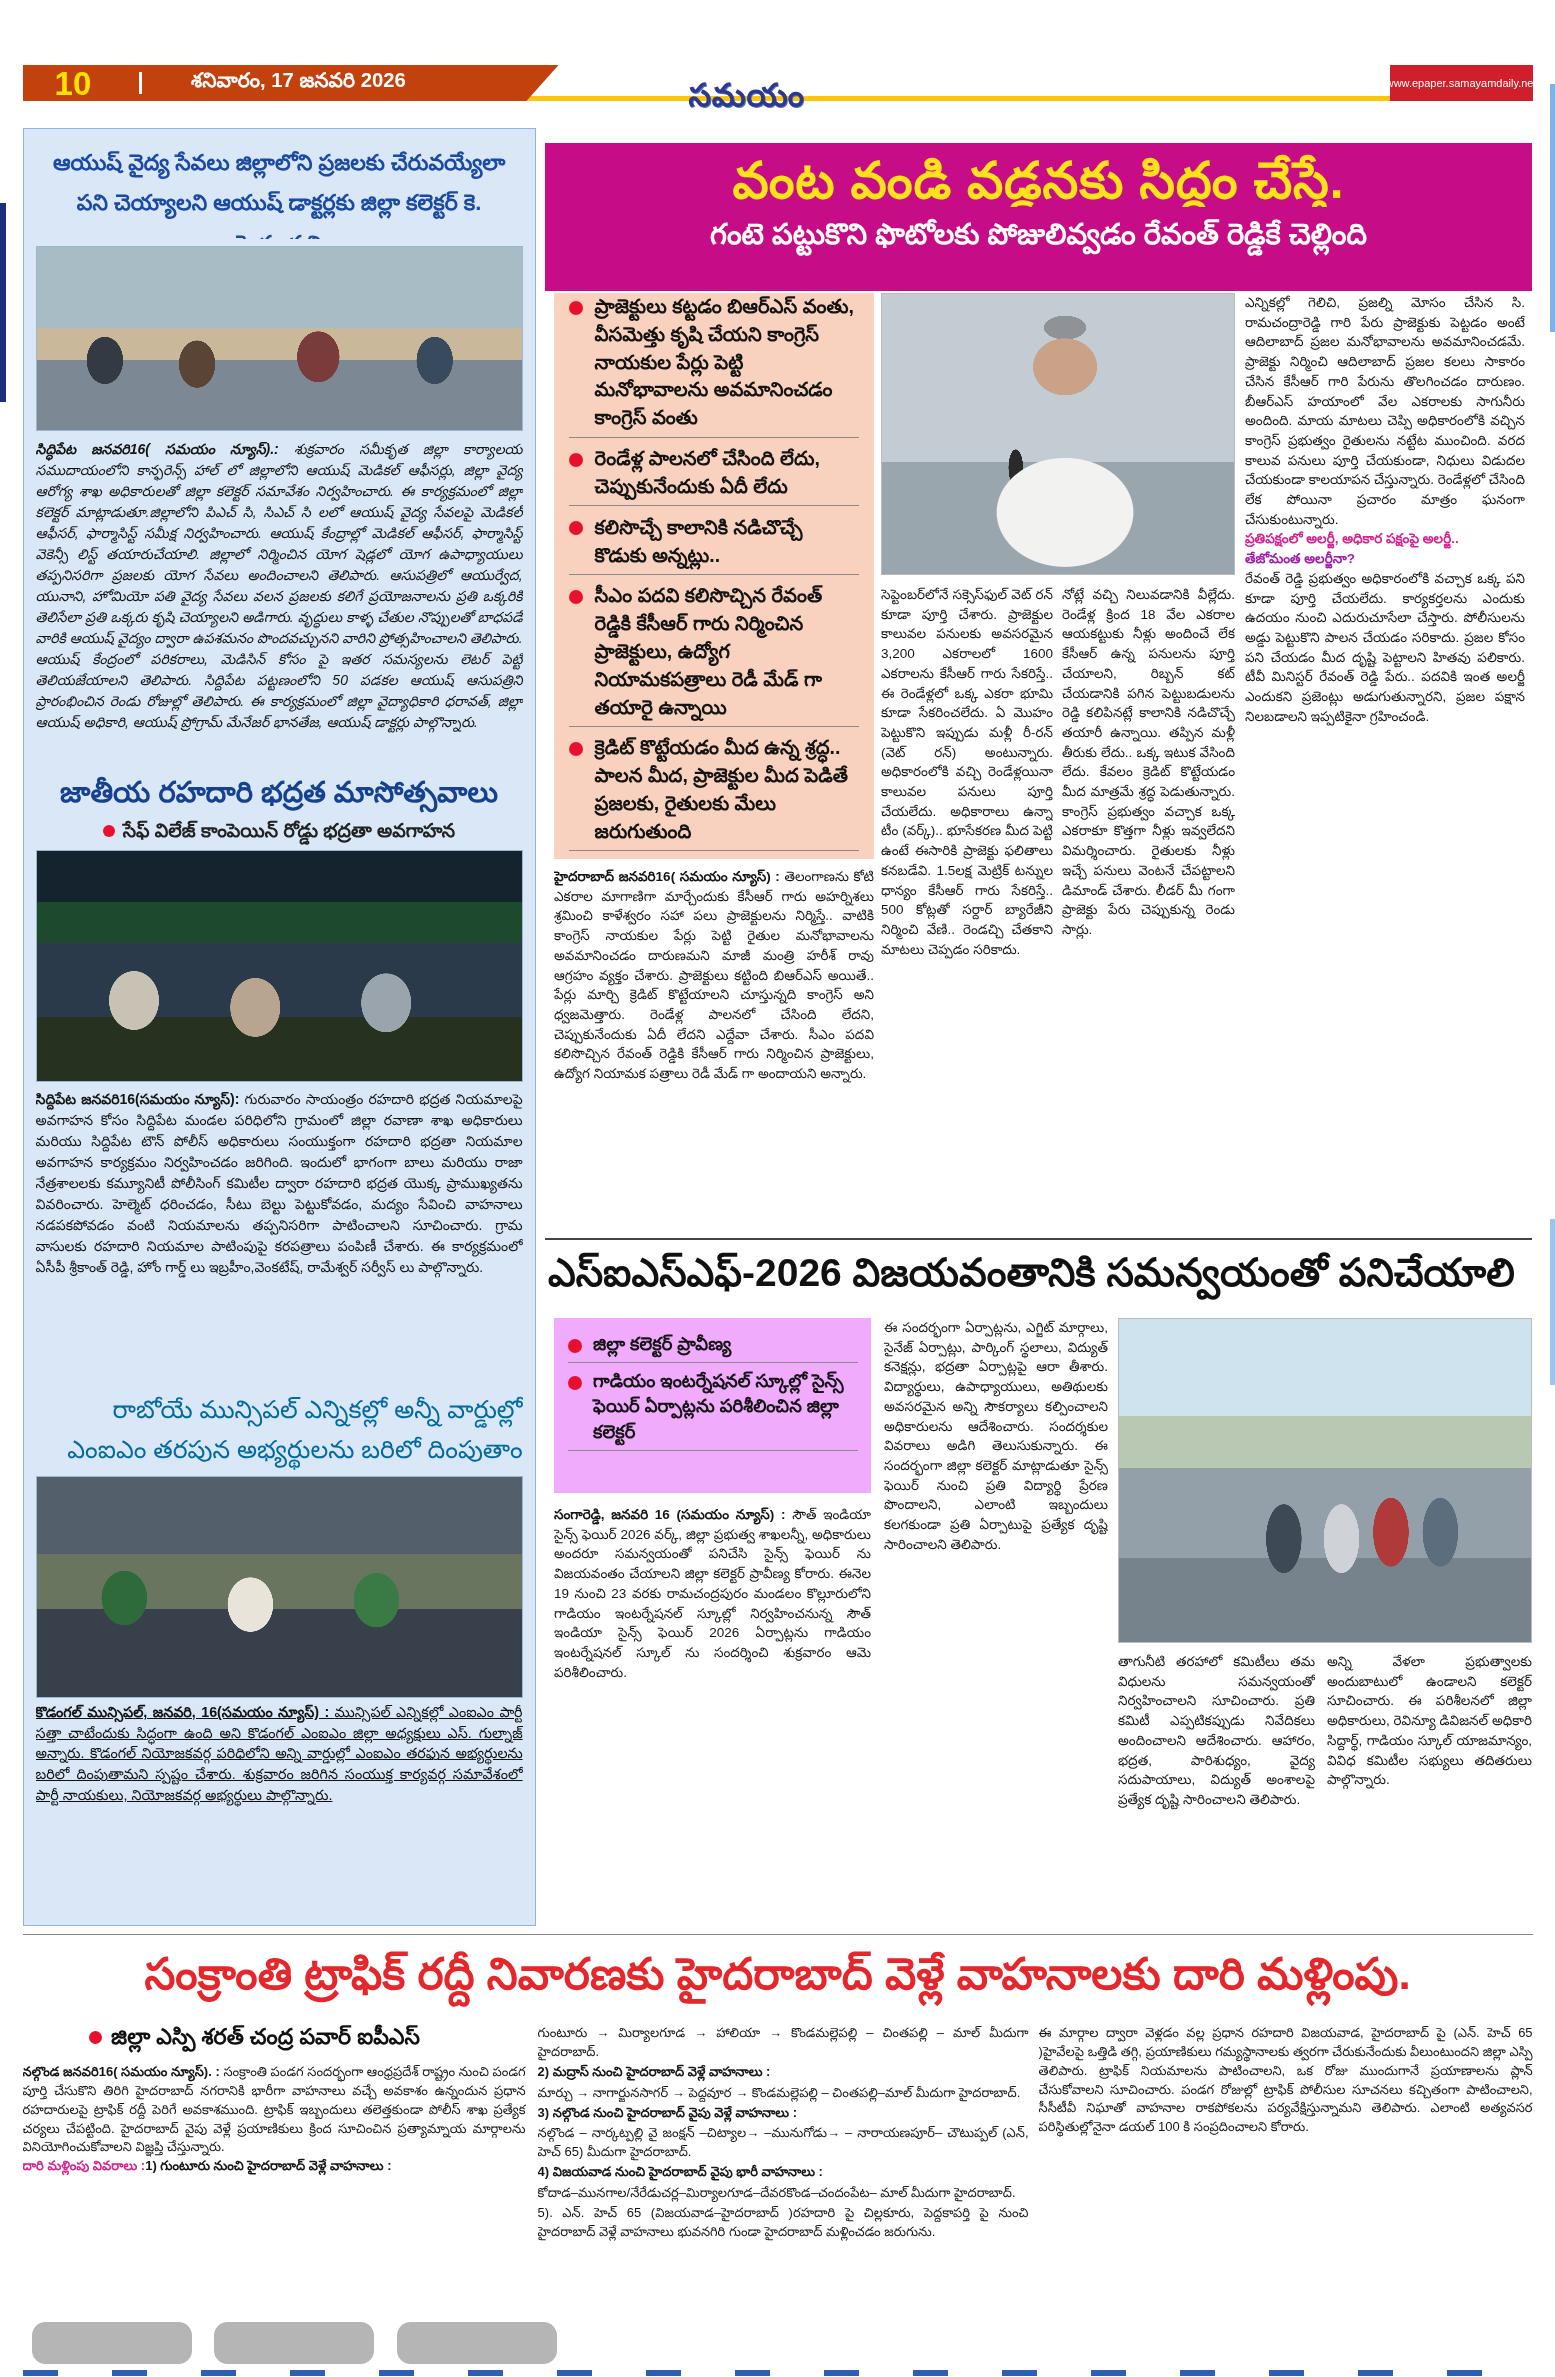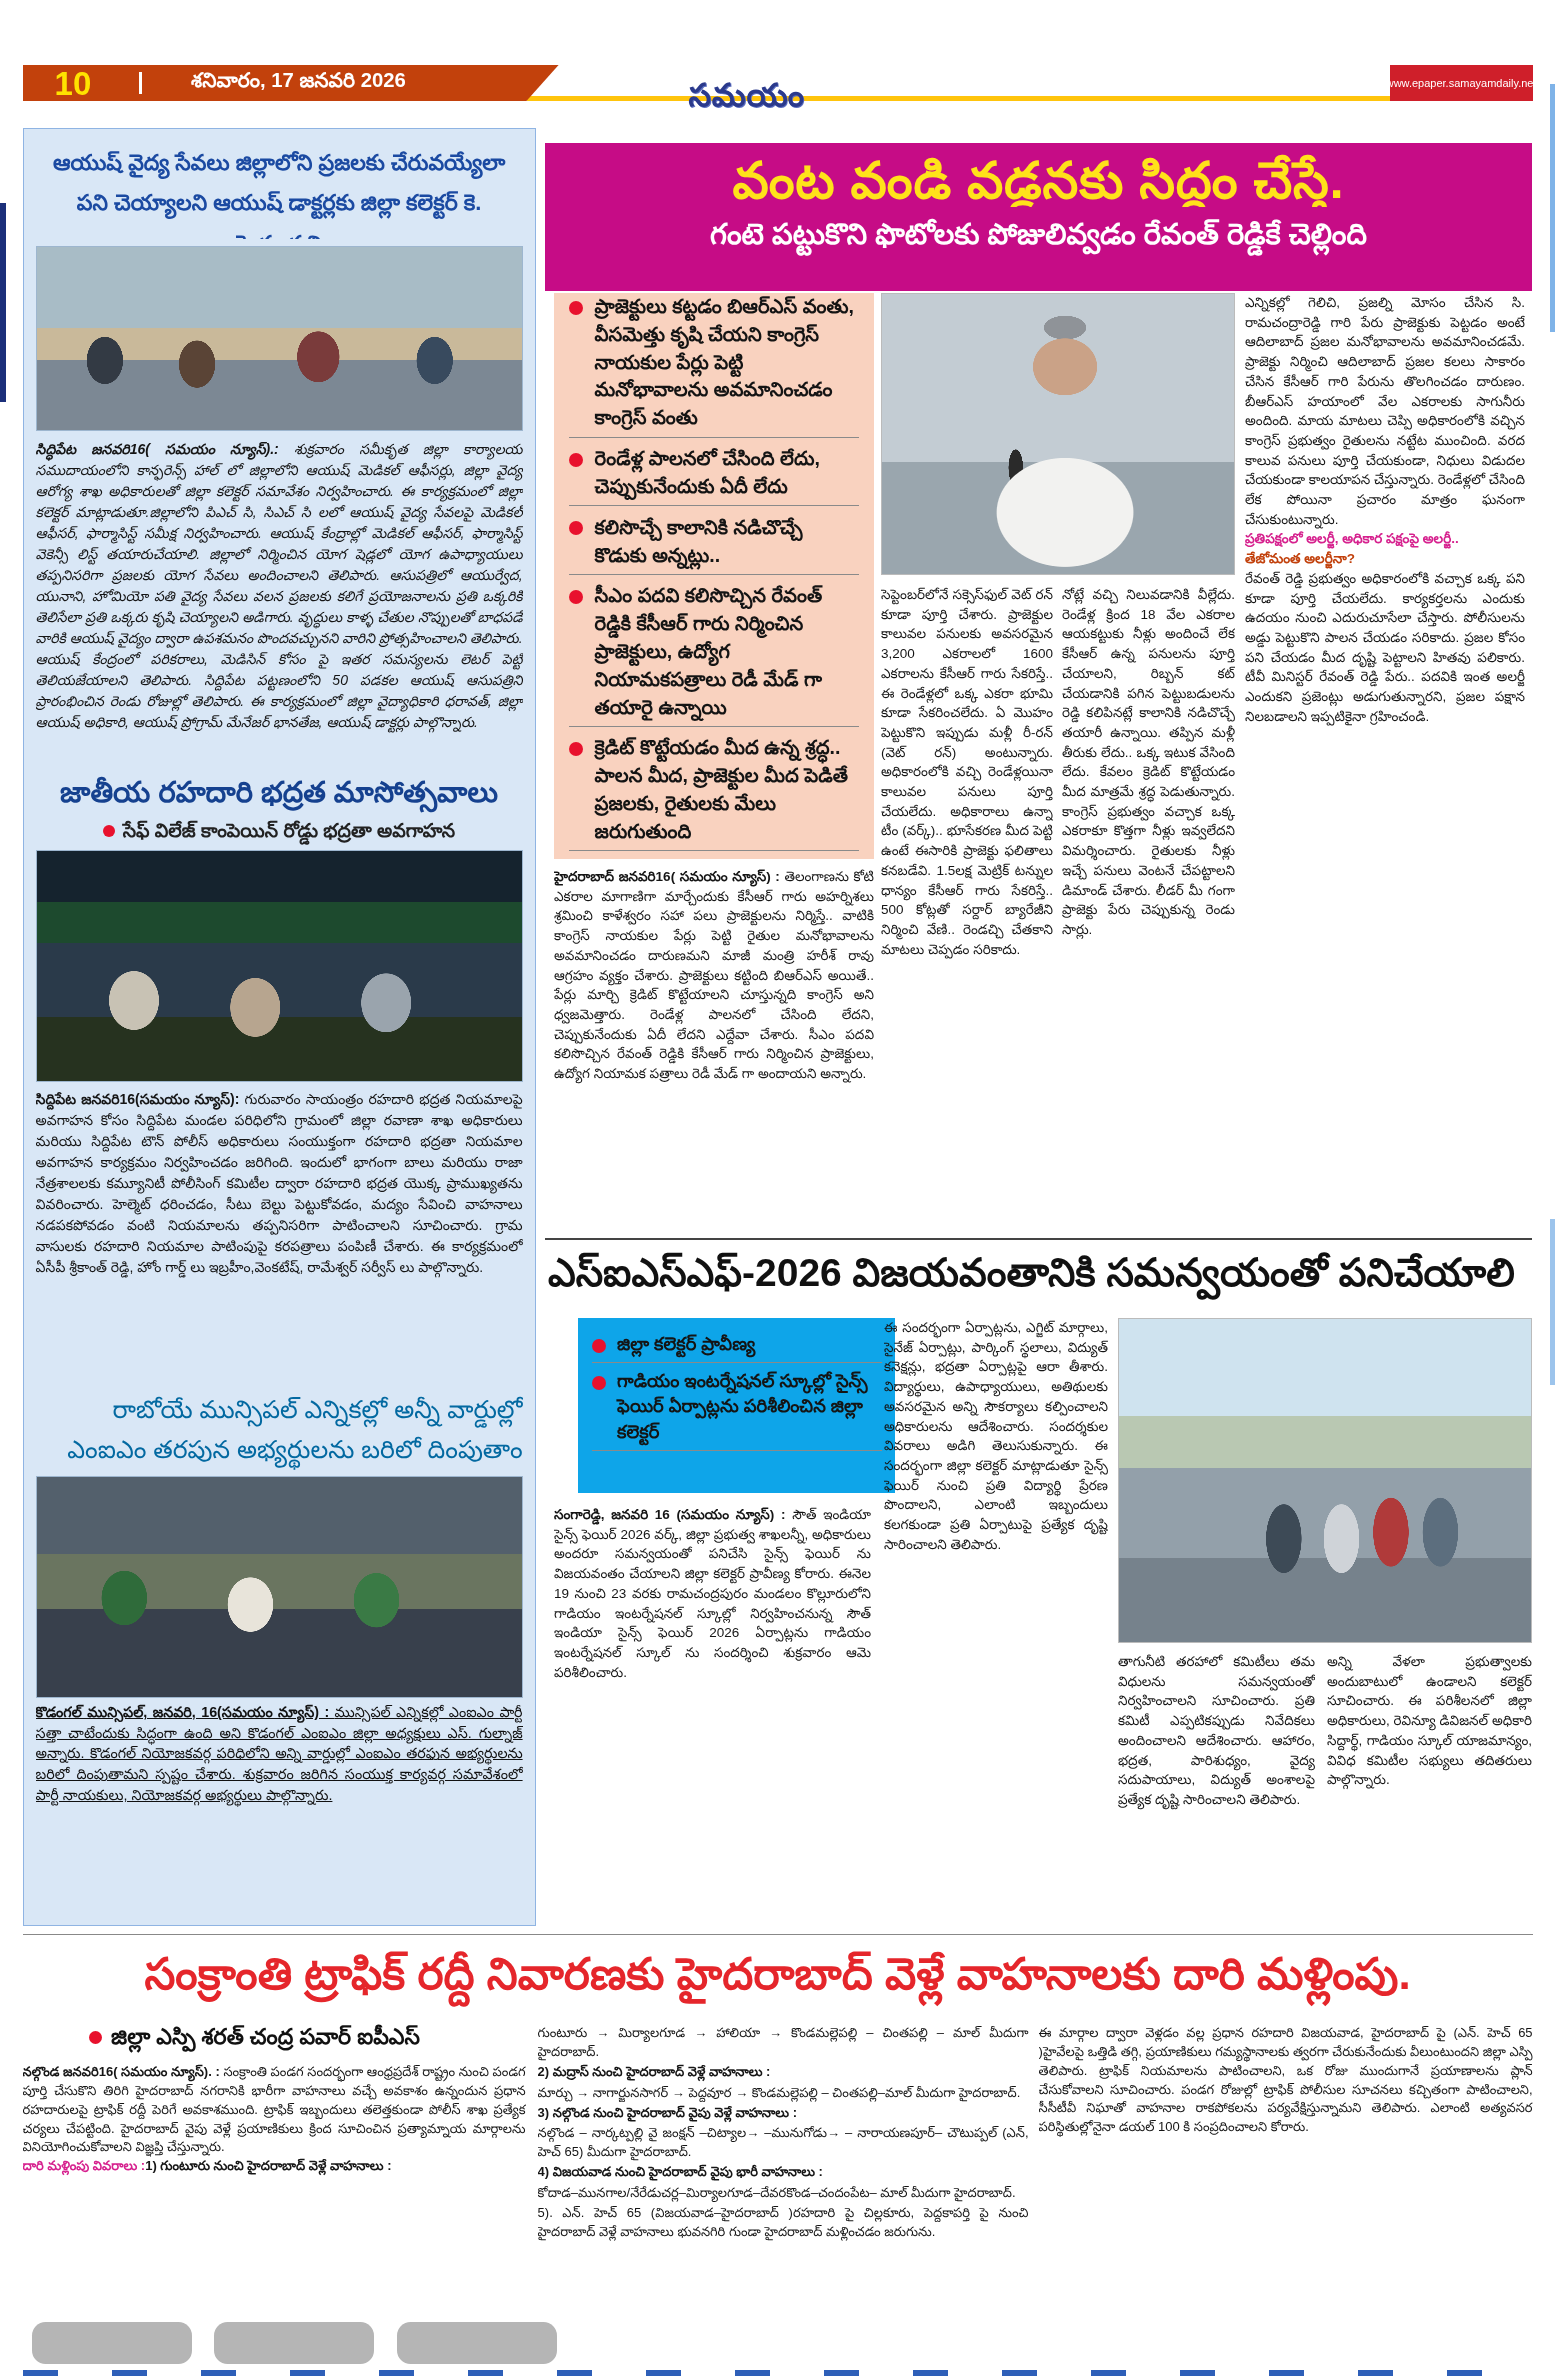--- a/index.html
+++ b/index.html
@@ -72,26 +72,26 @@
      radial-gradient(35px 19.6px at 52% 12%, #8f9398 60%, transparent 61%),
      radial-gradient(113px 90px at 52% 78%, #f2f2f0 60%, transparent 61%),
      radial-gradient(12px 30px at 38% 62%, #2a2a2a 60%, transparent 61%),
      linear-gradient(180deg,#c3ccd3 0 60%,#9aa6ae 60% 100%);}
   .ms-col{font-size:13.5px;line-height:1.46;text-align:justify;color:#151515;}
   .ms-col1{left:9px;top:724px;width:320px;height:354px;}
   .ms-col2{left:336px;top:442px;width:172px;height:637px;}
   .ms-col3{left:517px;top:442px;width:173px;height:637px;}
   .ms-col4{left:700px;top:150px;width:280px;height:928px;}
   .hi1{color:#d6218e;font-weight:bold;}
-  .hi2{color:#c2410c;font-weight:bold;}
+  .hi2{color:#a21caf;font-weight:bold;}
 
   
   .sisf{left:545px;top:1238px;width:987px;height:686px;border-top:2.3px solid #444;}
   .sisf-h{left:3px;top:10.5px;width:978px;font-size:39px;font-weight:bold;color:#111;height:53px;}
-  .sisf-bullets{left:9px;top:78px;width:317px;height:175px;background:#0ea5e9;box-sizing:border-box;padding:13.5px 13.5px;margin-left:24px;}
+  .sisf-bullets{left:9px;top:78px;width:317px;height:175px;background:#f0abfc;box-sizing:border-box;padding:13.5px 13.5px;}
   .sisf-bullets .bl{font-size:18px;margin-bottom:6px;}
   .sisf-col1{left:9px;top:265px;width:317px;height:415px;}
   .sisf-col2{left:339px;top:78px;width:224px;height:602px;}
   .ph-sisf{left:573px;top:78px;width:414px;height:325px;border:0.8px solid #bbb;box-sizing:border-box;background:
      radial-gradient(32px 62px at 66% 66%, #b03a3a 55%, transparent 56%),
      radial-gradient(32px 62px at 78% 66%, #5c6e7e 55%, transparent 56%),
      radial-gradient(32px 62px at 54% 68%, #cfd3d8 55%, transparent 56%),
      radial-gradient(32px 62px at 40% 68%, #3d4a56 55%, transparent 56%),
      linear-gradient(180deg,#cfe3ef 0 30%,#b9c8b2 30% 46%,#93a0aa 46% 74%,#76828c 74% 100%);}
   .sisf-col3{left:573px;top:412px;width:197px;height:268px;}

